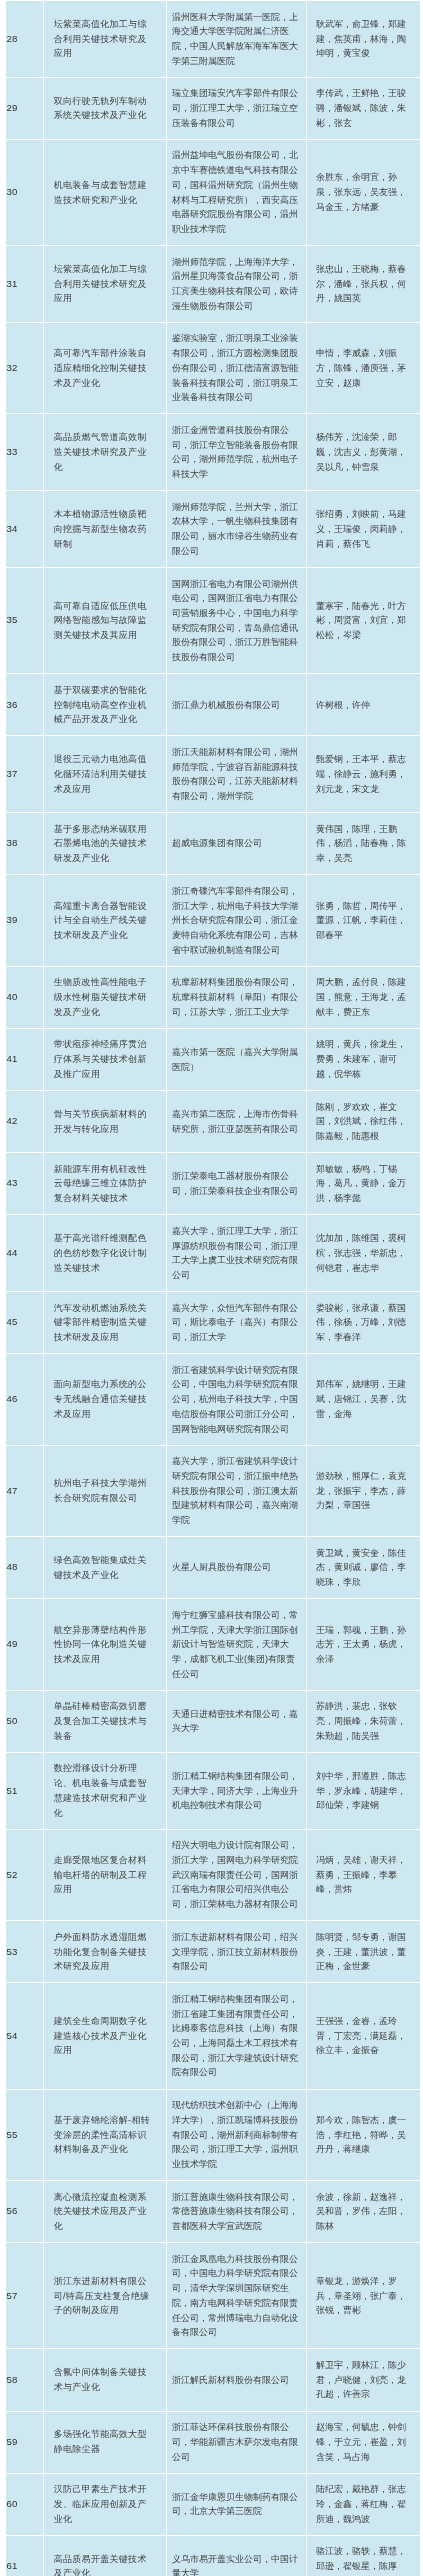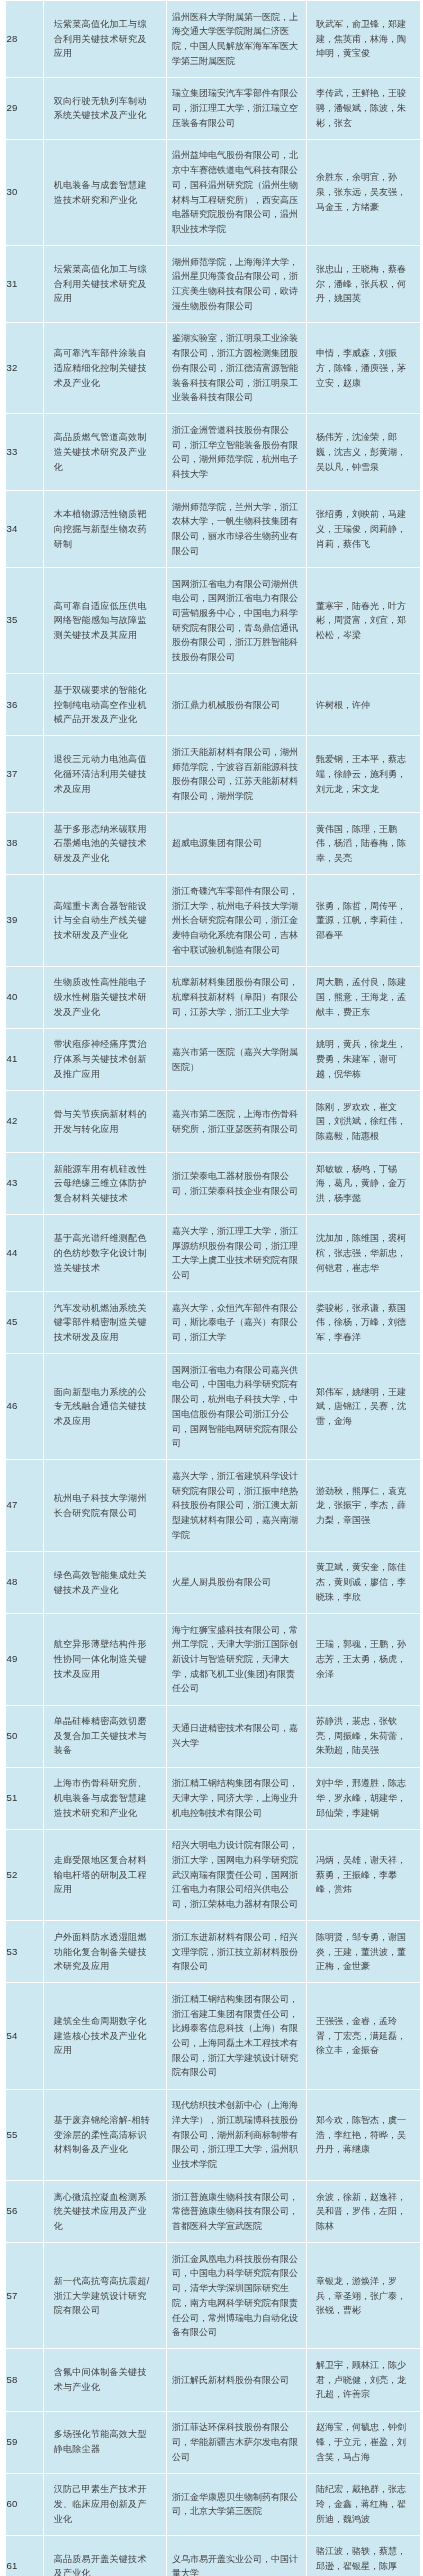--- a/index.html
+++ b/index.html
@@ -166,21 +166,21 @@
         </tr>
         <tr>
           <td class="no">45</td>
           <td class="title">汽车发动机燃油系统关键零部件精密制造关键技术研发及应用</td>
           <td class="orgs">嘉兴大学，众恒汽车部件有限公司，斯比泰电子（嘉兴）有限公司，浙江大学</td>
           <td class="people">娄骏彬，张承谦，蔡国伟，徐杨，万峰，刘德军，李春洋</td>
         </tr>
         <tr>
           <td class="no">46</td>
           <td class="title">面向新型电力系统的公专无线融合通信关键技术及应用</td>
-          <td class="orgs">国网浙江省电力有限公司嘉兴供电公司，中国电力科学研究院有限公司，杭州电子科技大学，中国电信股份有限公司浙江分公司，国网智能电网研究院有限公司</td>
+          <td class="orgs">浙江省建筑科学设计研究院有限公司，中国电力科学研究院有限公司，杭州电子科技大学，中国电信股份有限公司浙江分公司，国网智能电网研究院有限公司</td>
           <td class="people">郑伟军，姚继明，王建斌，唐锦江，吴赛，沈雷，金海</td>
         </tr>
         <tr>
           <td class="no">47</td>
           <td class="title">杭州电子科技大学湖州长合研究院有限公司</td>
           <td class="orgs">嘉兴大学，浙江省建筑科学设计研究院有限公司，浙江振申绝热科技股份有限公司，浙江澳太新型建筑材料有限公司，嘉兴南湖学院</td>
           <td class="people">游劲秋，熊厚仁，袁克龙，张振宇，李杰，薛力梨，章国强</td>
         </tr>
         <tr>
           <td class="no">48</td>
@@ -195,21 +195,21 @@
           <td class="people">王瑞，郭魂，王鹏，孙志芳，王太勇，杨虎，余泽</td>
         </tr>
         <tr>
           <td class="no">50</td>
           <td class="title">单晶硅棒精密高效切磨及复合加工关键技术与装备</td>
           <td class="orgs">天通日进精密技术有限公司，嘉兴大学</td>
           <td class="people">苏静洪，裴忠，张钦亮，周振峰，朱荷蕾，朱勤超，陆吴强</td>
         </tr>
         <tr>
           <td class="no">51</td>
-          <td class="title">上海市伤骨科研究所、机电装备与成套智慧建造技术研究和产业化</td>
+          <td class="title">数控滑移设计分析理论、机电装备与成套智慧建造技术研究和产业化</td>
           <td class="orgs">浙江精工钢结构集团有限公司，天津大学，同济大学，上海业升机电控制技术有限公司</td>
           <td class="people">刘中华，邢遵胜，陈志华，罗永峰，胡建华，邱仙荣，李建钢</td>
         </tr>
         <tr>
           <td class="no">52</td>
           <td class="title">走廊受限地区复合材料输电杆塔的研制及工程应用</td>
           <td class="orgs">绍兴大明电力设计院有限公司，浙江大学，国网电力科学研究院武汉南瑞有限责任公司，国网浙江省电力有限公司绍兴供电公司，浙江荣林电力器材有限公司</td>
           <td class="people">冯炳，吴雄，谢天祥，蔡勇，王振峰，李攀峰，赏炜</td>
         </tr>
         <tr>
@@ -231,21 +231,21 @@
           <td class="people">郑今欢，陈智杰，虞一浩，李红艳，符晔，吴丹丹，蒋继康</td>
         </tr>
         <tr>
           <td class="no">56</td>
           <td class="title">离心微流控凝血检测系统关键技术应用及产业化</td>
           <td class="orgs">浙江普施康生物科技有限公司，常德普施康生物科技有限公司，首都医科大学宣武医院</td>
           <td class="people">余波，徐新，赵逸祥，吴和晋，罗伟，左阳，陈林</td>
         </tr>
         <tr>
           <td class="no">57</td>
-          <td class="title">新一代高抗弯高抗震超/浙江大学建筑设计研究院有限公司</td>
+          <td class="title">浙江东进新材料有限公司/特高压支柱复合绝缘子的研制及应用</td>
           <td class="orgs">浙江金凤凰电力科技股份有限公司，中国电力科学研究院有限公司，清华大学深圳国际研究生院，南方电网科学研究院有限责任公司，常州博瑞电力自动化设备有限公司</td>
           <td class="people">章银龙，游焕洋，罗兵，章圣翊，张广泰，张锐，曹彬</td>
         </tr>
         <tr>
           <td class="no">58</td>
           <td class="title">含氟中间体制备关键技术与产业化</td>
           <td class="orgs">浙江解氏新材料股份有限公司</td>
           <td class="people">解卫宇，顾林江，陈少君，卢晓健，刘亮，龙孔超，许善宗</td>
         </tr>
         <tr>

